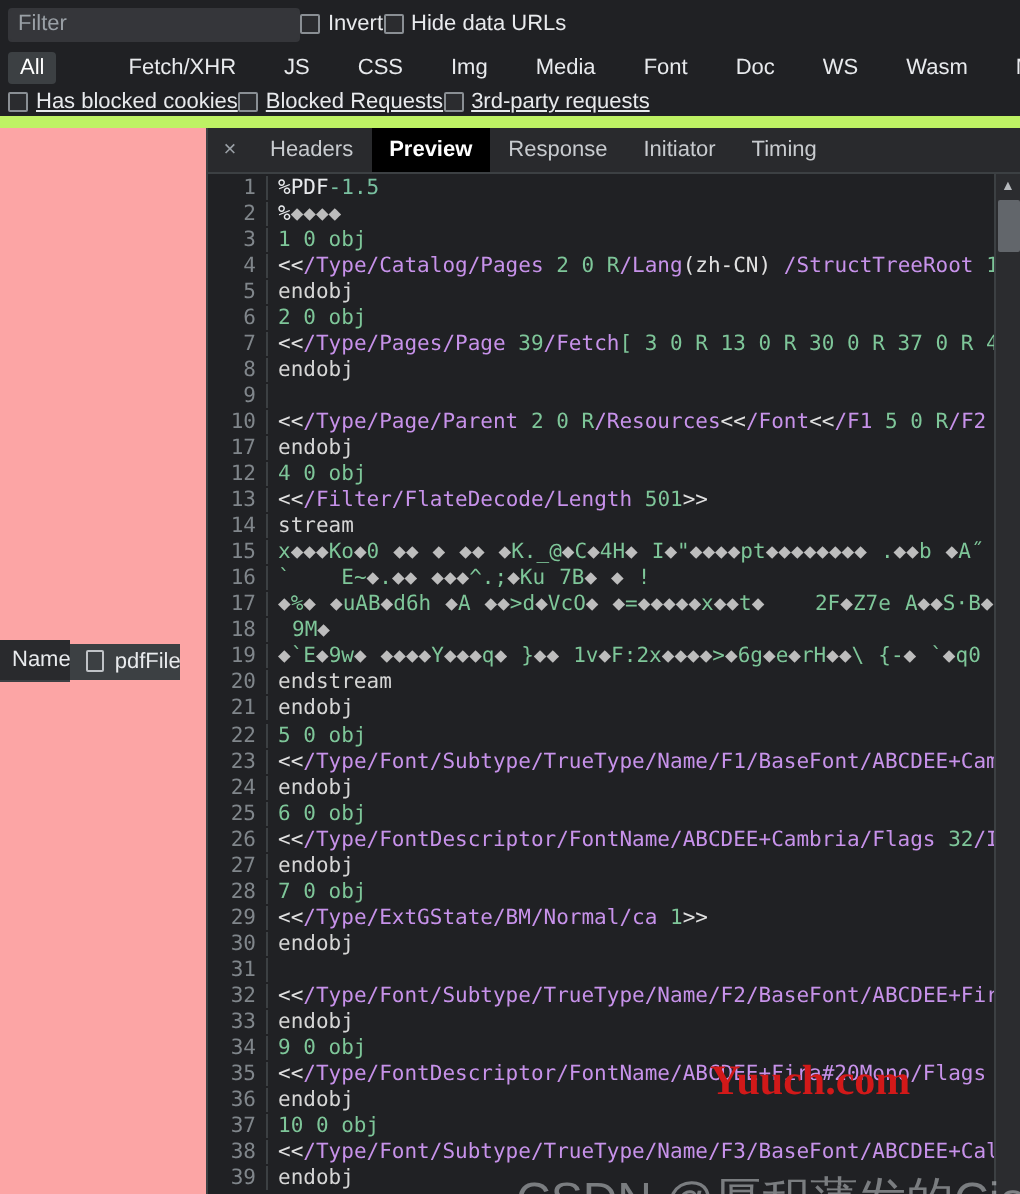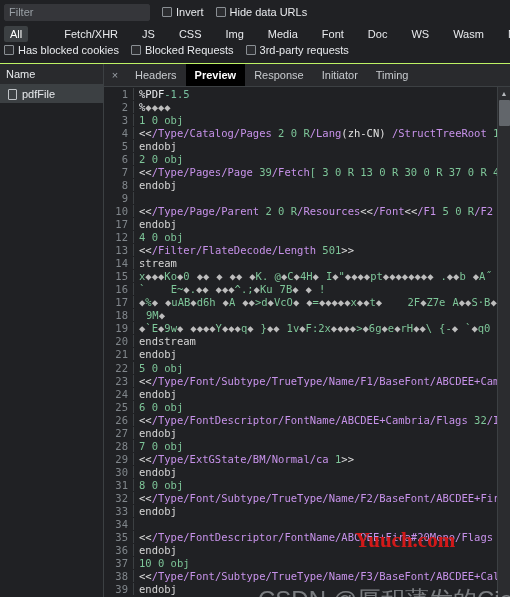--- a/index.html
+++ b/index.html
@@ -38,21 +38,20 @@
     font-family: "Liberation Sans", sans-serif;
     font-size: 11px;
     padding: 0 4px;
     outline: none;
   }
   .filter-input::placeholder { color: #9aa0a6; }
   .cb-item {
     display: flex;
     align-items: center;
     gap: 4px;
-    margin-left: 12px;
     font-size: 11px;
     color: #e8eaed;
     white-space: nowrap;
   }
   .cbox {
     width: 10px; height: 10px;
     border: 1px solid #8a8f94;
     border-radius: 1px;
     background: #2b2c2f;
     display: inline-block;
@@ -84,40 +83,42 @@
     width: 1px;
     height: 12px;
     background: #4a4d51;
     margin: 0 3px;
   }
 
   
   .chk-bar {
     height: 20px;
     display: flex;
-    align-items: flex-start;
+    align-items: center;
     padding: 0 4px;
     flex: 0 0 auto;
-    border-bottom: 1px solid #bef264;
+    border-bottom: 6px solid #bef264;
+    text-decoration: underline;
   }
   .chk-bar .cb-item:first-child { margin-left: 0; }
 
   
   .body {
     flex: 1 1 auto;
     display: flex;
     min-height: 0;
   }
   .left-pane {
     width: 104px;
     flex: 0 0 104px;
     background: #fca5a5;
     border-right: 1px solid #3c4043;
     display: flex;
-    flex-direction: column;
+    flex-direction: row;
+    align-items: center;
   }
   .col-header {
     height: 21px;
     display: flex;
     align-items: center;
     padding-left: 6px;
     font-size: 11px;
     color: #e8eaed;
     background: #292a2d;
     border-bottom: 1px solid #3c4043;
@@ -379,24 +380,24 @@
             <div class="code-line"><span class="ln">21</span><span class="lt"><span class="tok-lit">endobj</span></span></div>
             <div class="code-line"><span class="ln">22</span><span class="lt"><span class="tok-green">5 0 obj</span></span></div>
             <div class="code-line"><span class="ln">23</span><span class="lt"><span class="tok-plain">&lt;&lt;</span><span class="tok-name">/Type</span><span class="tok-name">/Font</span><span class="tok-name">/Subtype</span><span class="tok-name">/TrueType</span><span class="tok-name">/Name</span><span class="tok-name">/F1</span><span class="tok-name">/BaseFont</span><span class="tok-name">/ABCDEE+Cambr</span></span></div>
             <div class="code-line"><span class="ln">24</span><span class="lt"><span class="tok-lit">endobj</span></span></div>
             <div class="code-line"><span class="ln">25</span><span class="lt"><span class="tok-green">6 0 obj</span></span></div>
             <div class="code-line"><span class="ln">26</span><span class="lt"><span class="tok-plain">&lt;&lt;</span><span class="tok-name">/Type</span><span class="tok-name">/FontDescriptor</span><span class="tok-name">/FontName</span><span class="tok-name">/ABCDEE+Cambria</span><span class="tok-name">/Flags</span><span class="tok-green"> 32</span><span class="tok-name">/Ita</span></span></div>
             <div class="code-line"><span class="ln">27</span><span class="lt"><span class="tok-lit">endobj</span></span></div>
             <div class="code-line"><span class="ln">28</span><span class="lt"><span class="tok-green">7 0 obj</span></span></div>
             <div class="code-line"><span class="ln">29</span><span class="lt"><span class="tok-plain">&lt;&lt;</span><span class="tok-name">/Type</span><span class="tok-name">/ExtGState</span><span class="tok-name">/BM</span><span class="tok-name">/Normal</span><span class="tok-name">/ca</span><span class="tok-green"> 1</span><span class="tok-plain">&gt;&gt;</span></span></div>
             <div class="code-line"><span class="ln">30</span><span class="lt"><span class="tok-lit">endobj</span></span></div>
-            <div class="code-line"><span class="ln">31</span><span class="lt"><span class="tok-green">8 0 obj</span></span></div>
+            <div class="code-line"><span class="ln">31</span></div>
             <div class="code-line"><span class="ln">32</span><span class="lt"><span class="tok-plain">&lt;&lt;</span><span class="tok-name">/Type</span><span class="tok-name">/Font</span><span class="tok-name">/Subtype</span><span class="tok-name">/TrueType</span><span class="tok-name">/Name</span><span class="tok-name">/F2</span><span class="tok-name">/BaseFont</span><span class="tok-name">/ABCDEE+Fira#</span></span></div>
             <div class="code-line"><span class="ln">33</span><span class="lt"><span class="tok-lit">endobj</span></span></div>
-            <div class="code-line"><span class="ln">34</span></div>
+            <div class="code-line"><span class="ln">34</span><span class="lt"><span class="tok-green">9 0 obj</span></span></div>
             <div class="code-line"><span class="ln">35</span><span class="lt"><span class="tok-plain">&lt;&lt;</span><span class="tok-name">/Type</span><span class="tok-name">/FontDescriptor</span><span class="tok-name">/FontName</span><span class="tok-name">/ABCDEE+Fira#20Mono</span><span class="tok-name">/Flags</span><span class="tok-green"> 32</span></span></div>
             <div class="code-line"><span class="ln">36</span><span class="lt"><span class="tok-lit">endobj</span></span></div>
             <div class="code-line"><span class="ln">37</span><span class="lt"><span class="tok-green">10 0 obj</span></span></div>
             <div class="code-line"><span class="ln">38</span><span class="lt"><span class="tok-plain">&lt;&lt;</span><span class="tok-name">/Type</span><span class="tok-name">/Font</span><span class="tok-name">/Subtype</span><span class="tok-name">/TrueType</span><span class="tok-name">/Name</span><span class="tok-name">/F3</span><span class="tok-name">/BaseFont</span><span class="tok-name">/ABCDEE+Calib</span></span></div>
             <div class="code-line"><span class="ln">39</span><span class="lt"><span class="tok-lit">endobj</span></span></div>
           </div>
         <div class="vscroll">
           <div class="vs-arrow">▲</div>
           <div class="vs-thumb"></div>
           <div class="vs-track"></div>

